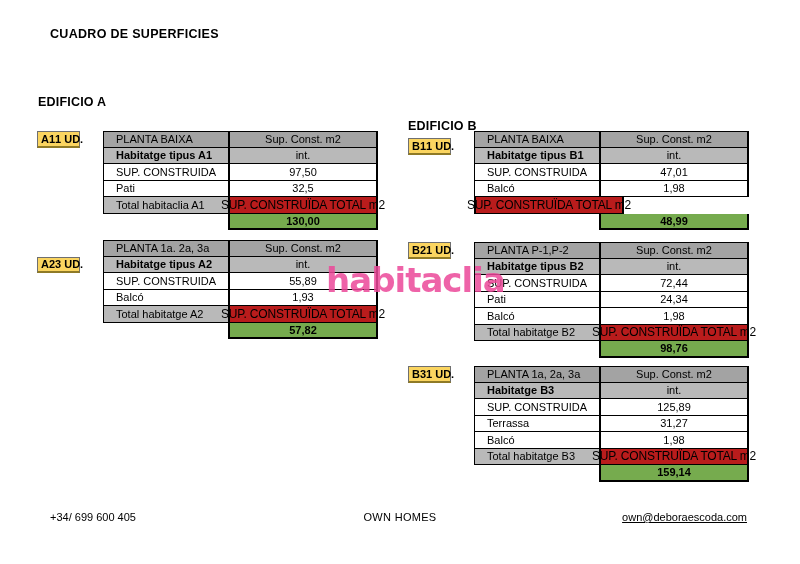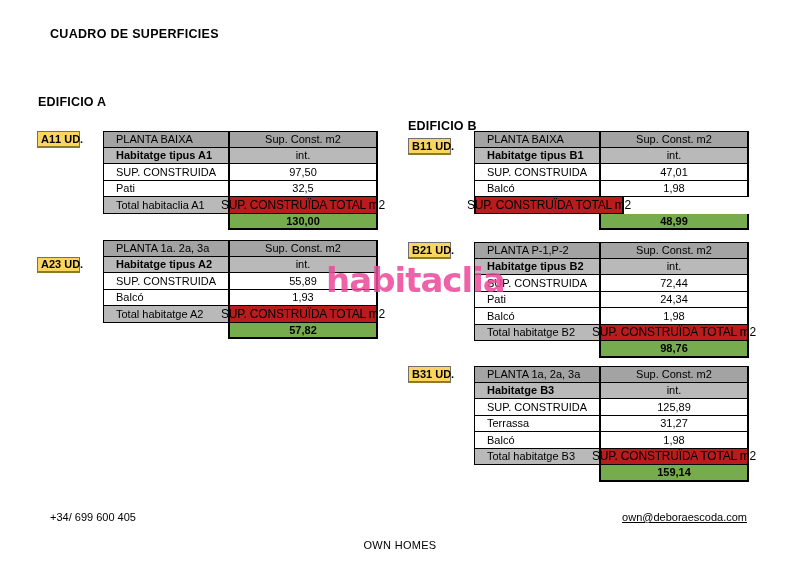--- a/index.html
+++ b/index.html
@@ -50,21 +50,21 @@
   .row.total-value .cell.l{background:transparent;border:none;}
   .row.total-value .cell.r{background:var(--green);font-weight:bold;border-bottom:2.5px solid #000;}
 
   .watermark{
     position:absolute;left:326px;top:260px;z-index:6;
     font-family:"DejaVu Sans",sans-serif;font-size:34px;font-weight:bold;
     letter-spacing:-1px;color:#ec4899;opacity:.85;pointer-events:none;
   }
 
   .footer-phone{position:absolute;left:50px;top:511px;font-size:11px;}
-  .footer-company{position:absolute;left:0;width:800px;text-align:center;top:511px;font-size:11px;letter-spacing:.3px;margin-top:28px;}
+  .footer-company{position:absolute;left:0;width:800px;text-align:center;top:511px;font-size:11px;letter-spacing:.3px;}
   .footer-email{position:absolute;right:53px;top:511px;font-size:11px;color:#000;text-decoration:underline;cursor:pointer;}
 </style>
 </head>
 <body>
 
 <div class="page">
 
   <div class="title">CUADRO DE SUPERFICIES</div>
 
   <div class="section-heading sh-a">EDIFICIO A</div>

